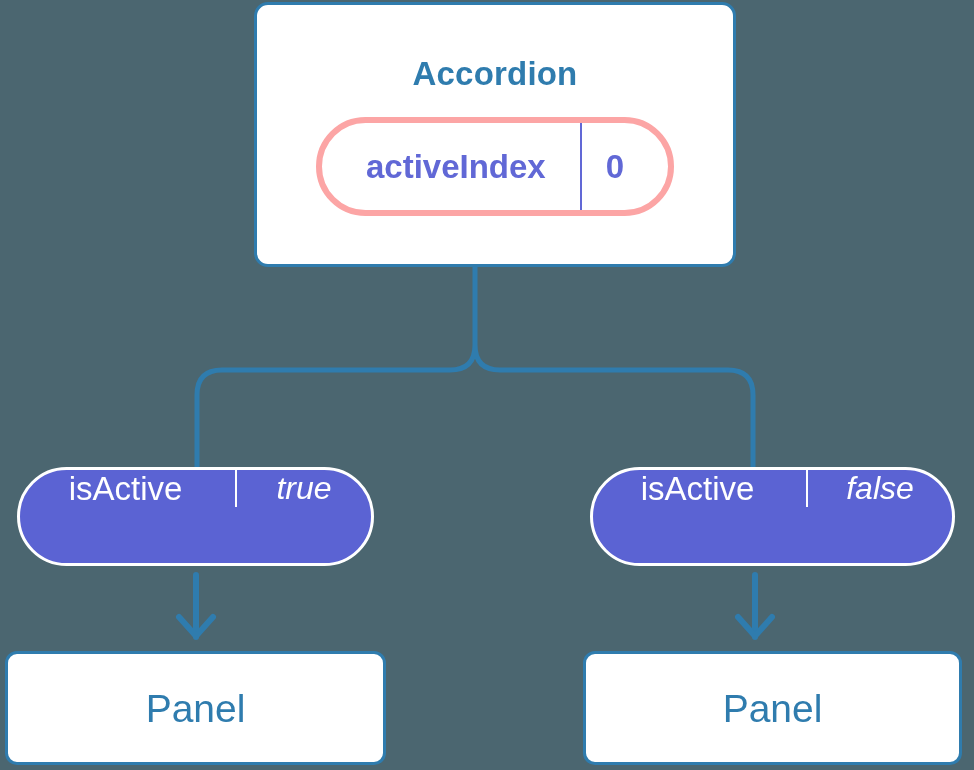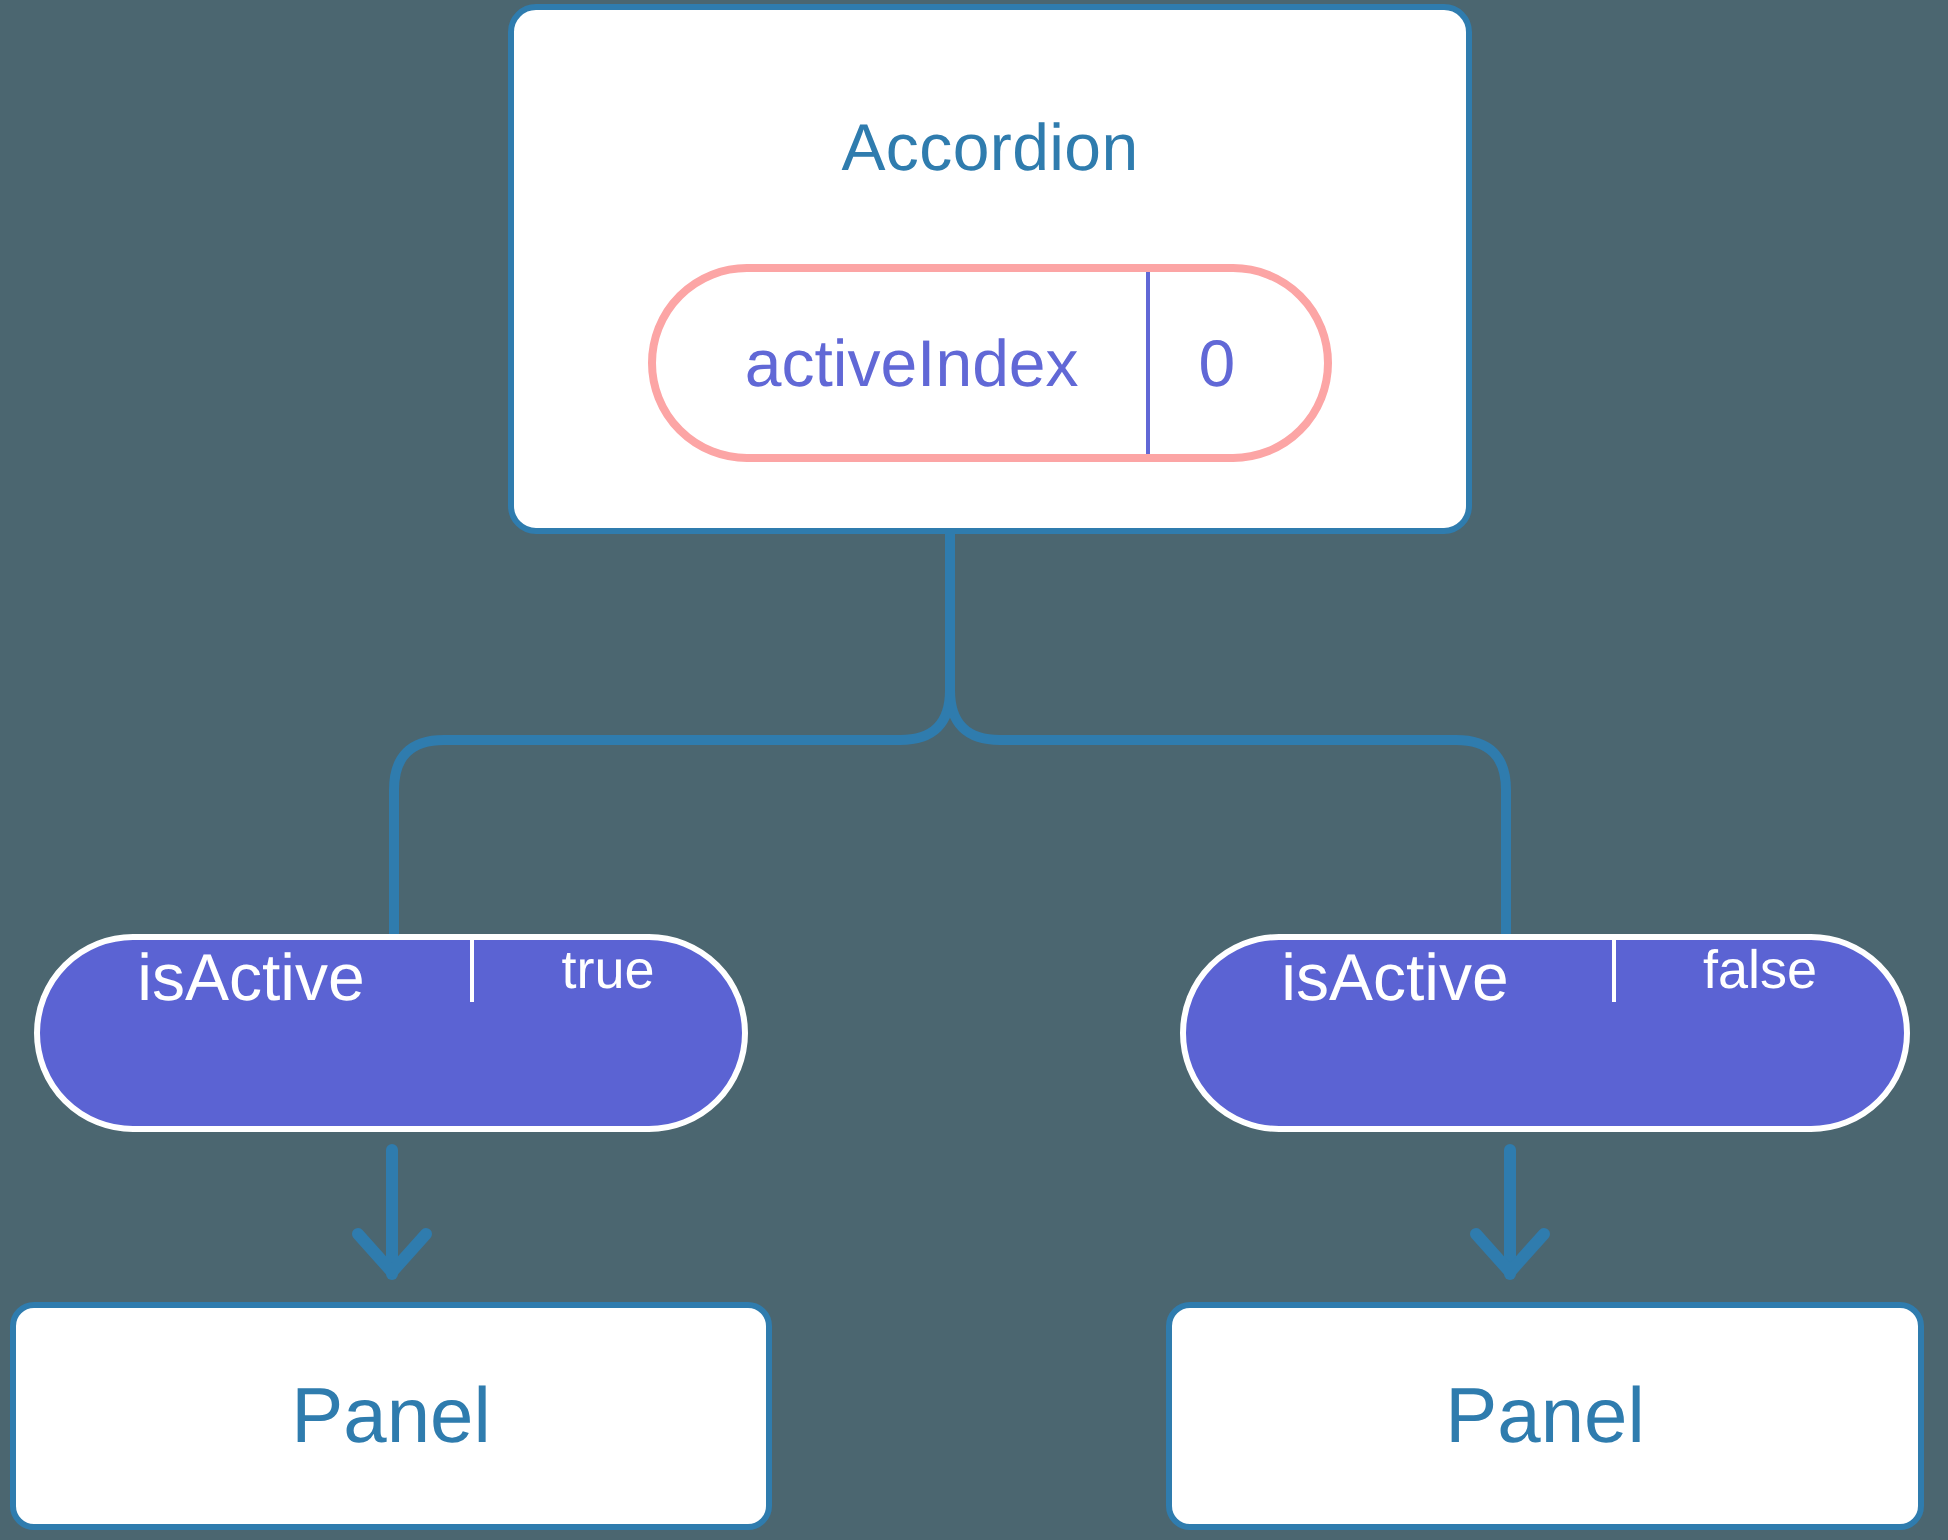--- a/index.html
+++ b/index.html
@@ -28,44 +28,45 @@
     height: 770px;
     pointer-events: none;
   }
   
   .card {
     position: absolute;
     background: #ffffff;
     border: 3px solid #2f7cae;
     border-radius: 14px;
     box-sizing: border-box;
+    font-weight: bold;
   }
   #accordion-card {
     left: 254px;
     top: 2px;
     width: 482px;
     height: 265px;
     display: flex;
     flex-direction: column;
     align-items: center;
   }
   .card-title {
     color: #2f7cae;
     font-size: 33px;
     letter-spacing: 0.2px;
     margin-top: 52px;
     line-height: 1;
     white-space: nowrap;
   }
   
   .pill-outline {
-    margin-top: 42px;
+    margin-top: 27px;
     display: flex;
     align-items: stretch;
-    border: 4px solid #fca5a5;
+    border: 6px solid #fca5a5;
     border-radius: 999px;
     height: 99px;
     box-sizing: border-box;
     background: transparent;
   }
   .pill-outline .pill-key {
     display: flex;
     align-items: center;
     justify-content: center;
     padding: 0 34px 0 44px;
@@ -101,24 +102,25 @@
     color: #ffffff;
     font-size: 33px;
     white-space: nowrap;
     box-sizing: border-box;
   }
   .pill-filled .pill-val {
     display: flex;
     align-items: center;
     justify-content: center;
     color: #ffffff;
-    font-size: 27px;
+    font-size: 32px;
     border-left: 2px solid #ffffff;
     white-space: nowrap;
     box-sizing: border-box;
+    font-style: italic;
   }
   #pill-left {
     left: 17px;
     top: 467px;
     width: 357px;
   }
   #pill-left .pill-key { width: 215px; padding-right: 4px; }
   #pill-left .pill-val { flex: 1; }
   #pill-right {
     left: 590px;

